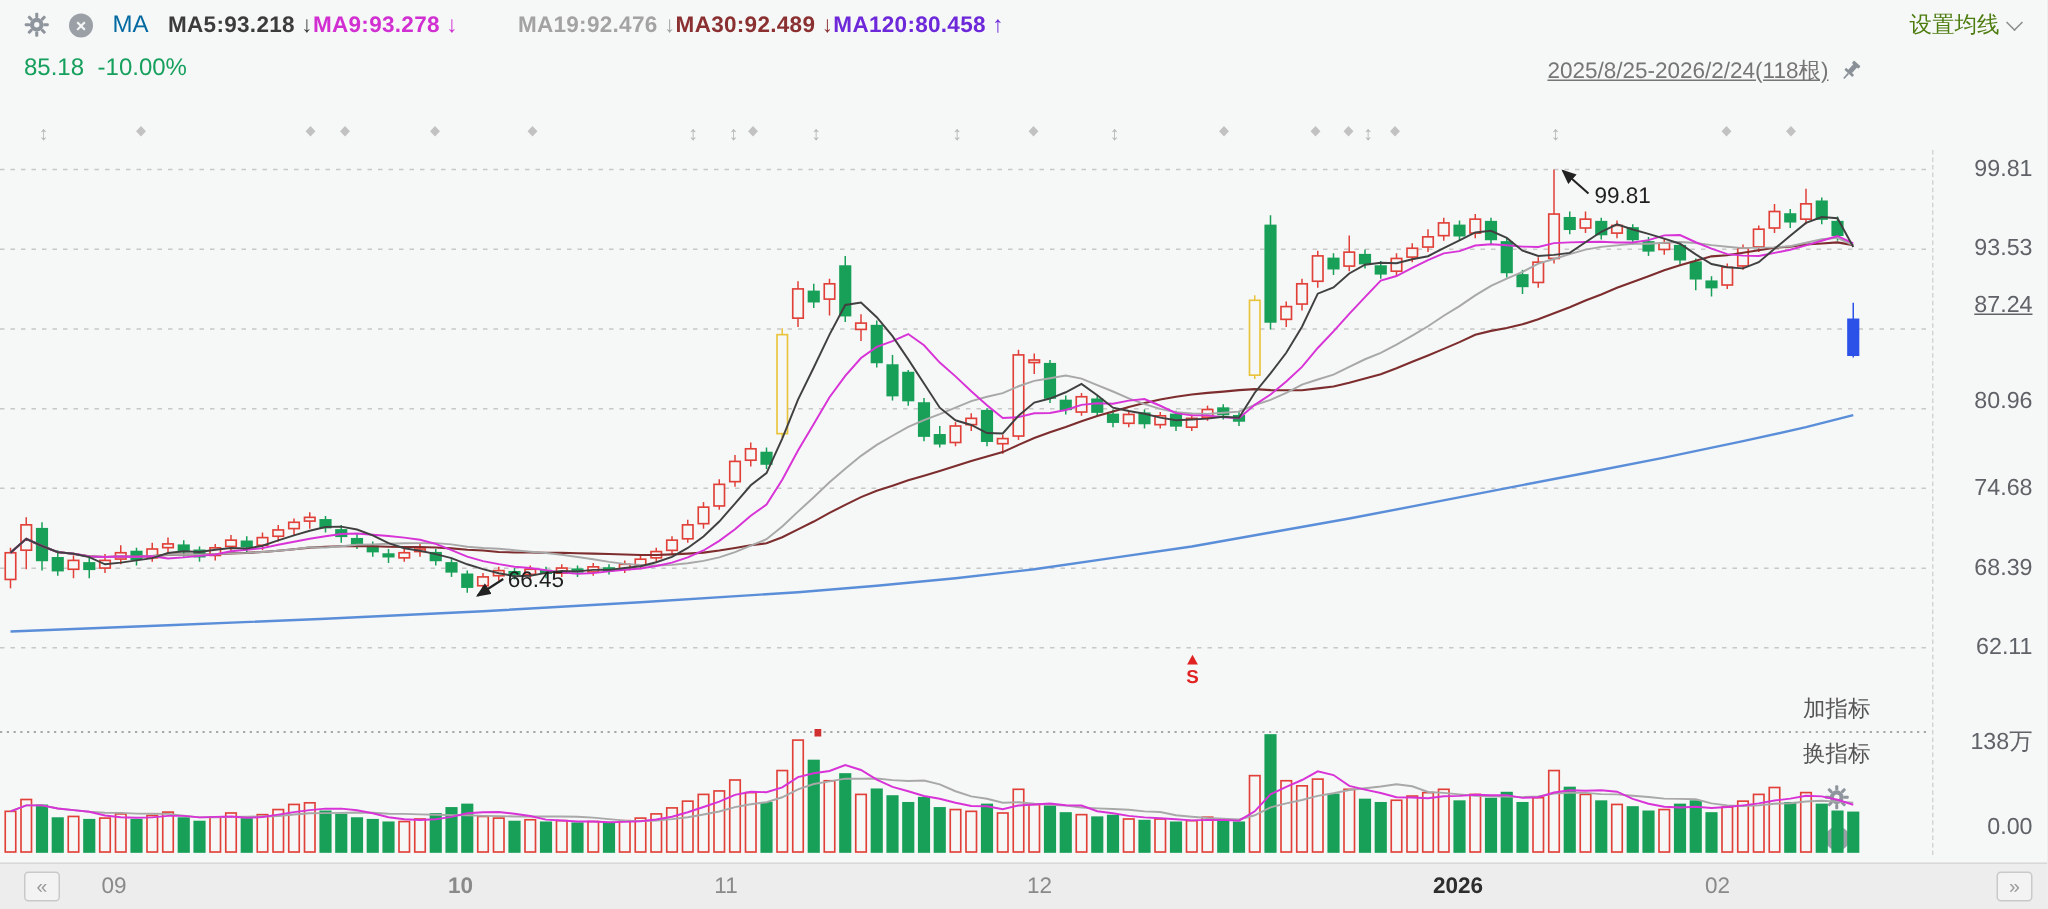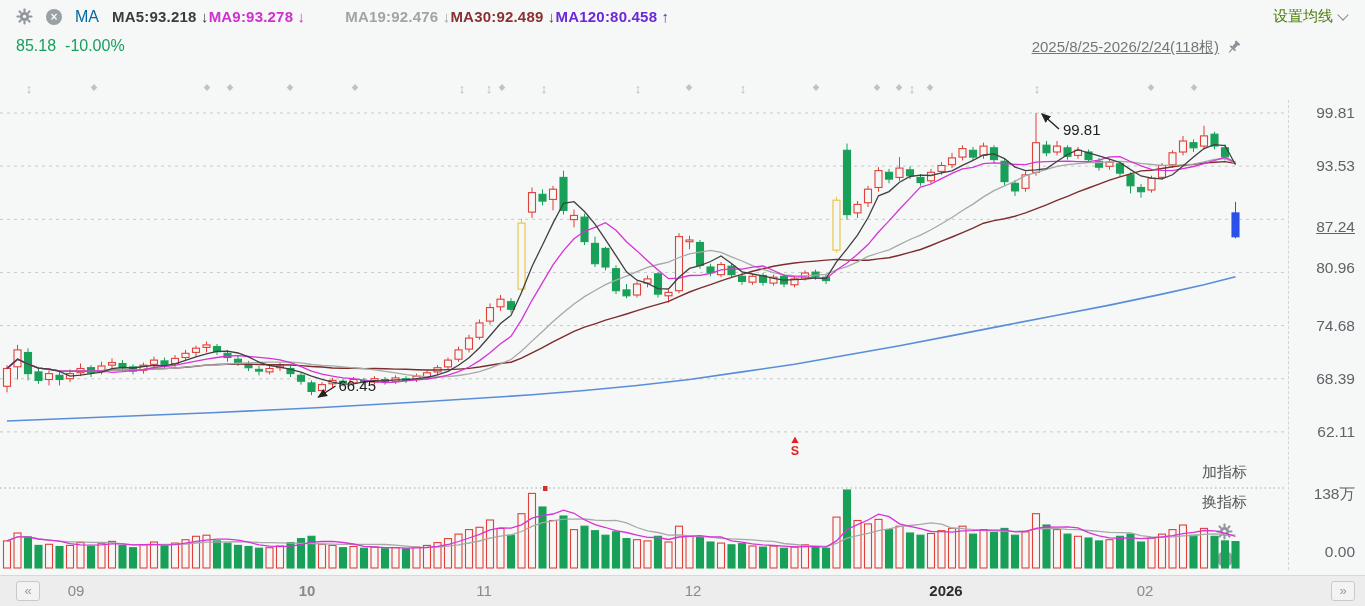--- a/index.html
+++ b/index.html
@@ -22,21 +22,21 @@
         align-items:center;cursor:pointer;}
   .range-text{text-decoration:underline;}
   .y-label{position:absolute;right:10px;width:72px;text-align:right;font-size:15.5px;color:#5f6368;}
   .vhdr{position:absolute;top:463px;left:16px;display:flex;gap:13px;font-size:15px;align-items:center;
         white-space:nowrap;}
   .vctrl{position:absolute;top:463px;right:118px;display:flex;gap:11px;align-items:center;
         font-size:15px;color:#555;flex-direction:column;}
   .xstrip{position:absolute;top:575px;left:0;width:1365px;height:31px;background:#ededee;
         border-top:1px solid #d8d8d8;}
   .x-label{position:absolute;top:6px;font-size:15px;color:#8a8a8a;transform:translateX(-50%);}
-  .x-label.year{color:#2d2d2d;font-weight:bold;}
+  .x-label.year{color:#2d2d2d;font-weight:bold;margin-left:26px;}
   .nav-btn{position:absolute;top:5px;width:22px;height:18px;border:1px solid #c9c9c9;border-radius:3px;
         background:#f3f3f3;color:#9a9a9a;text-align:center;line-height:17px;font-size:13px;cursor:pointer;}
   .v-sep{position:absolute;left:1288px;top:100px;height:470px;border-left:1px dashed #d4d4d4;}
   svg.layer{position:absolute;left:0;}
 </style>
 </head>
 <body>
 
 <div class="app">
 
@@ -373,21 +373,21 @@
       <text x="338.5" y="291" font-size="15" fill="#1f1f1f">66.45</text>
       <g>
         <polygon points="791.4,343 795,336.5 798.6,343" fill="#e02222"></polygon>
         <text x="795" y="355" text-anchor="middle" font-size="12.5" font-weight="bold" fill="#e02222">S</text>
       </g>
     </svg>
 
   <div id="y-axis">
       <div class="y-label" style="top: 104px;">99.81</div>
       <div class="y-label" style="top: 157.123px;">93.53</div>
-      <div class="y-label" style="top: 218px; text-decoration: underline;">87.24</div>
+      <div class="y-label" style="top: 195px; text-decoration: underline;">87.24</div>
       <div class="y-label" style="top: 259px;">80.96</div>
       <div class="y-label" style="top: 316.575px;">74.68</div>
       <div class="y-label" style="top: 369.782px;">68.39</div>
       <div class="y-label" style="top: 422.904px;">62.11</div>
     </div>
 
   <div class="vctrl">
     <span>加指标</span>
     <span>换指标</span>
     <span class="gear-slot">

